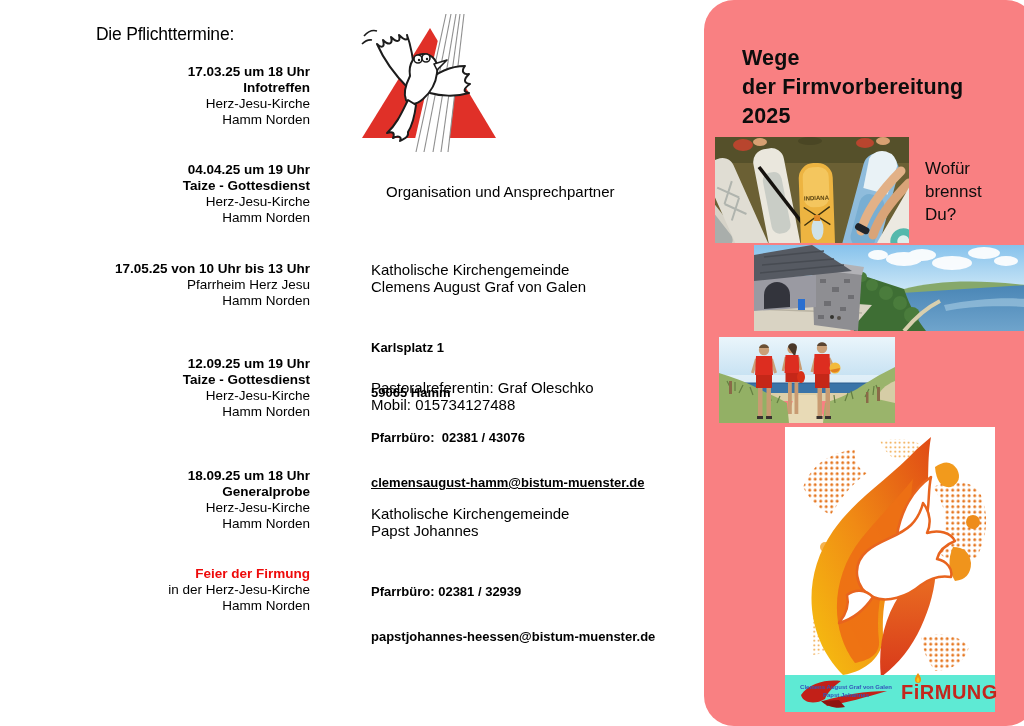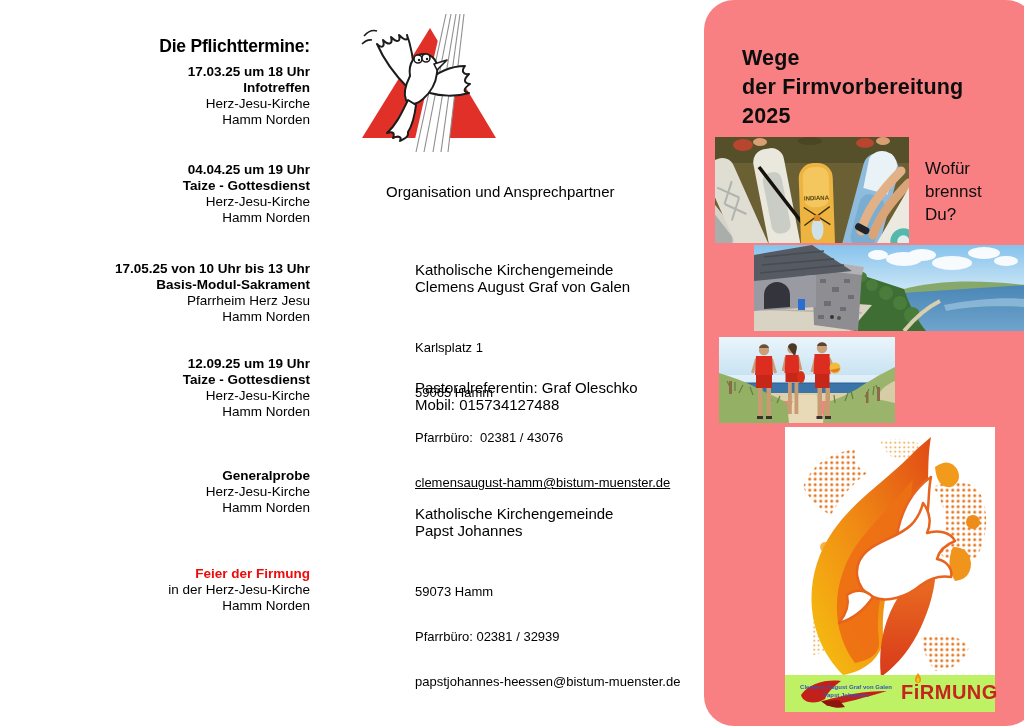--- a/index.html
+++ b/index.html
@@ -1,51 +1,51 @@
 <!DOCTYPE html>
 <html><head>
 <meta charset="utf-8">
 <style>
   html,body{margin:0;padding:0;width:1024px;height:726px;overflow:hidden;background:#ffffff;
             font-family:"Liberation Sans", sans-serif;}
   .page{position:relative;width:1024px;height:726px;background:#ffffff;}
 
   
-  .schedule-heading{position:absolute;left:20px;top:24px;width:290px;text-align:right;
-                    font-size:17.5px;font-weight:700;letter-spacing:-0.2px;color:#000;}
+  .schedule-heading{position:absolute;left:20px;top:12px;width:290px;text-align:center;
+                    font-size:17.5px;font-weight:400;letter-spacing:-0.2px;color:#000;}
   .event{position:absolute;left:20px;width:290px;text-align:right;font-size:13.5px;
          line-height:16px;color:#000;}
   .event .b{font-weight:bold;}
   .event .red{color:#ee0a0a;}
   .e1{top:64px}.e2{top:162px}.e3{top:261px}.e4{top:356px}.e5{top:468px}.e6{top:566px}
 
   
   .logo{position:absolute;left:352px;top:14px;width:150px;height:138px;}
   .org-title{position:absolute;left:386px;top:183px;width:264px;text-align:left;
              font-size:15px;color:#000;}
-  .mid-block{position:absolute;left:371px;color:#000;margin-left:44px;}
+  .mid-block{position:absolute;left:371px;color:#000;}
   .name-block{font-size:15px;line-height:16.5px;}
-  .addr-block{font-size:13px;line-height:15px;white-space:pre-wrap;}
+  .addr-block{font-size:13px;line-height:15px;white-space:pre-wrap;font-weight:bold;}
   .p1n{top:262px}.p1a{top:310px}.past{top:379px;font-size:15px;line-height:17px;}
   .p2n{top:506px}.p2a{top:554px}
   .email-link{text-decoration:underline;}
 
   
   .panel{position:absolute;left:704px;top:0;width:332px;height:726px;background:#f98082;border-radius:30px;}
   .panel-title{position:absolute;left:38px;top:44px;font-size:21.5px;font-weight:800;
                line-height:29px;color:#0d0d0d;letter-spacing:0.2px;}
   .question{position:absolute;left:221px;top:157px;font-size:17px;font-weight:400;
             line-height:23px;color:#0d0d0d;}
   .photo{position:absolute;display:block;}
   .ph1{left:11px;top:137px;width:194px;height:106px;}
   .ph2{left:50px;top:245px;width:272px;height:86px;}
   .ph3{left:15px;top:337px;width:176px;height:86px;}
 
   
-  .card{position:absolute;left:81px;top:427px;width:210px;height:285px;background:#bef264;}
+  .card{position:absolute;left:81px;top:427px;width:210px;height:285px;background:#5eead4;}
   .artwork{position:absolute;left:0;top:0;width:210px;height:248px;}
   .mini-logo{position:absolute;left:8px;top:248px;width:102px;height:36px;}
   .wordmark{position:absolute;left:116px;top:254px;font-size:20px;font-weight:800;
             letter-spacing:0.5px;color:#c4261d;}
   .flame-dot{position:absolute;left:13px;top:-8px;width:8px;height:10px;}
 </style>
 </head>
 <body>
 
 <div class="page">
@@ -62,33 +62,33 @@
 
     <div class="event e2">
       <div class="b">04.04.25 um 19 Uhr</div>
       <div class="b">Taize - Gottesdienst</div>
       <div>Herz-Jesu-Kirche</div>
       <div>Hamm Norden</div>
     </div>
 
     <div class="event e3">
       <div class="b">17.05.25 von 10 Uhr bis 13 Uhr</div>
-      <div class="b">Basis-Modul-Sakrament</div>
       <div>Pfarrheim Herz Jesu</div>
       <div>Hamm Norden</div>
     </div>
 
     <div class="event e4">
       <div class="b">12.09.25 um 19 Uhr</div>
       <div class="b">Taize - Gottesdienst</div>
       <div>Herz-Jesu-Kirche</div>
       <div>Hamm Norden</div>
     </div>
 
     <div class="event e5">
+      <div class="b">18.09.25 um 18 Uhr</div>
       <div class="b">Generalprobe</div>
       <div>Herz-Jesu-Kirche</div>
       <div>Hamm Norden</div>
     </div>
 
     <div class="event e6">
       <div class="b red">Feier der Firmung</div>
       <div>in der Herz-Jesu-Kirche</div>
       <div>Hamm Norden</div>
     </div>
@@ -141,21 +141,20 @@
       <div>Pastoralreferentin: Graf Oleschko</div>
       <div>Mobil: 015734127488</div>
     </div>
 
     <div class="mid-block name-block p2n">
       <div>Katholische Kirchengemeinde</div>
       <div>Papst Johannes</div>
     </div>
 
     <div class="mid-block addr-block p2a">
-      <div>59073 Hamm</div>
       <div>Pfarrbüro: 02381 / 32939</div>
       <div>papstjohannes-heessen@bistum-muenster.de</div>
     </div>
   </section>
 
   <aside class="panel">
 
     <div class="panel-title">
       <div>Wege</div>
       <div>der Firmvorbereitung</div>

